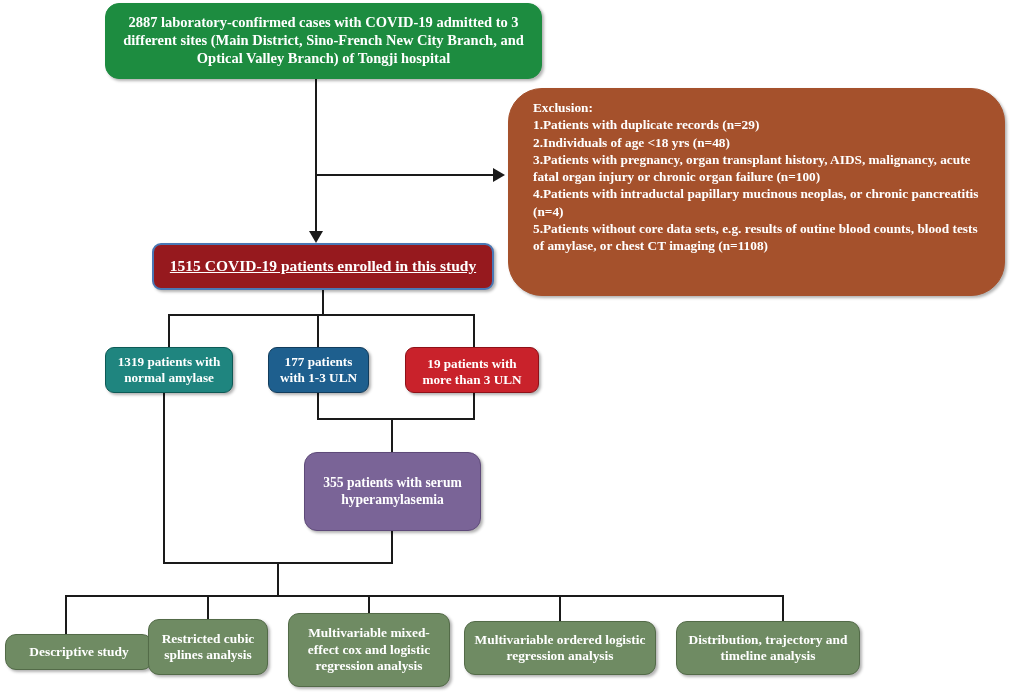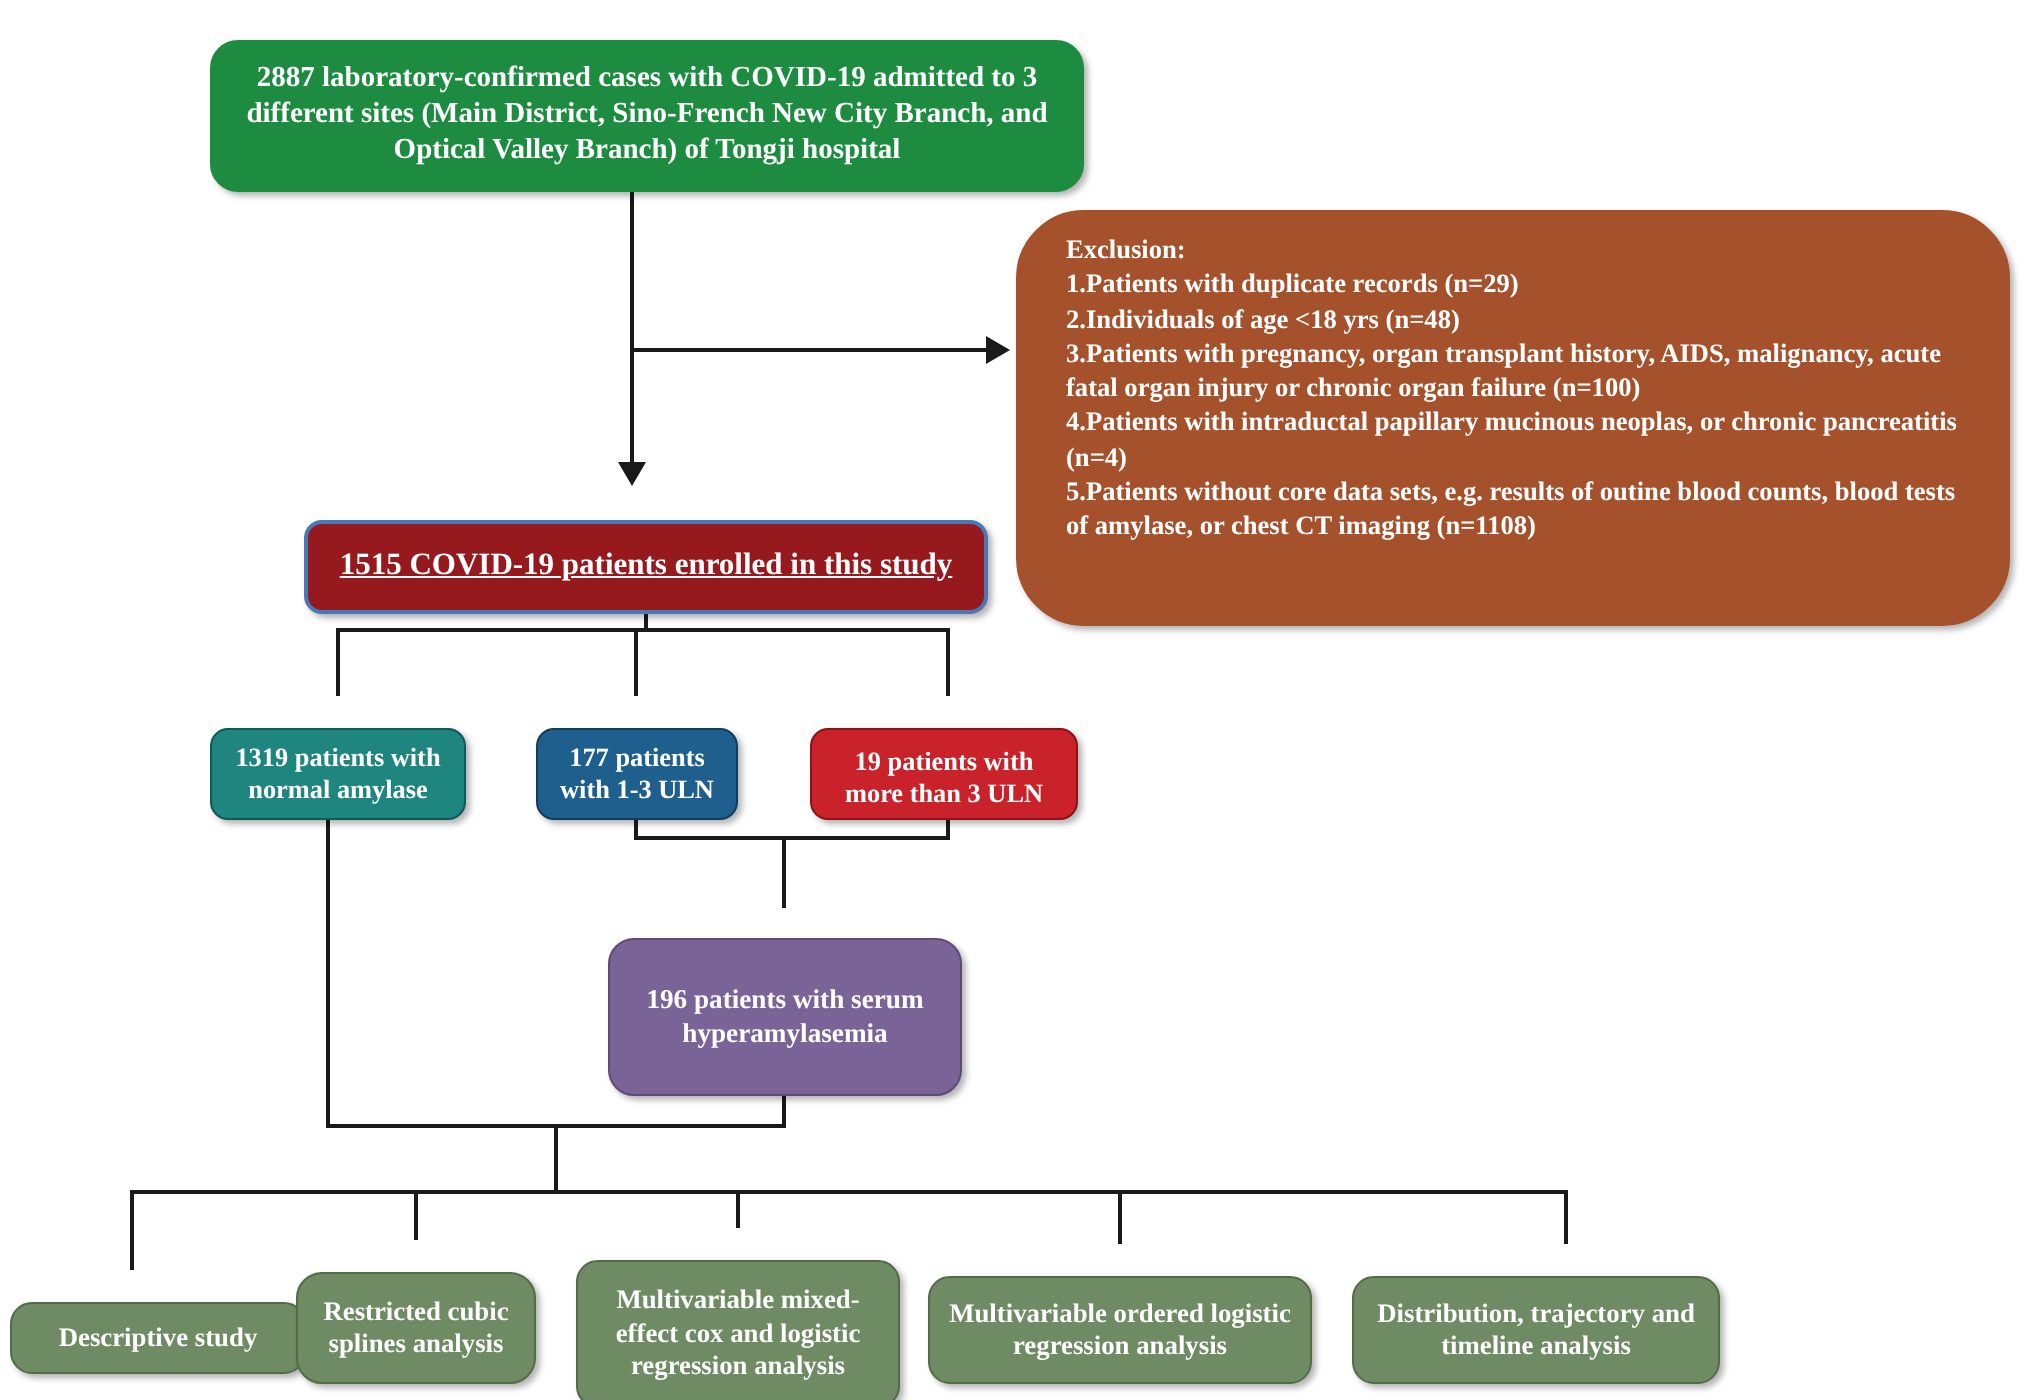--- a/index.html
+++ b/index.html
@@ -22,21 +22,20 @@
     align-items: center;
     justify-content: center;
     text-align: center;
     color: #ffffff;
     font-weight: bold;
     line-height: 1.22;
     border-radius: 12px;
     box-shadow: 2px 2px 3px rgba(0,0,0,0.30);
     z-index: 3;
     padding: 4px 8px;
-    margin-top: 17px;
   }
   .box-text { display: block; width: 100%; }
 
   
   #box-cohort {
     left: 105px; top: 3px; width: 437px; height: 76px;
     background: #1d8c40;
     border: 1px solid #1d8c40;
     border-radius: 14px;
     font-size: 14.5px;
@@ -101,21 +100,21 @@
   }
 
   
   .analysis {
     background: #6f8b63;
     border: 1px solid #536b48;
     border-radius: 11px;
     font-size: 13.4px;
   }
   #box-descriptive  { left: 5px;   top: 634px; width: 148px; height: 36px; }
-  #box-splines      { left: 148px; top: 619px; width: 120px; height: 56px; border-radius: 13px; }
+  #box-splines      { left: 148px; top: 619px; width: 120px; height: 56px; }
   #box-mixedcox     { left: 288px; top: 613px; width: 162px; height: 74px; }
   #box-ordered      { left: 464px; top: 621px; width: 192px; height: 54px; }
   #box-distribution { left: 676px; top: 621px; width: 184px; height: 54px; }
 
   
   .line {
     position: absolute;
     background: #1a1a1a;
     z-index: 1;
   }
@@ -201,21 +200,21 @@
 
   <div class="box" id="box-uln13">
     <span class="box-text">177 patients with 1-3 ULN</span>
   </div>
 
   <div class="box" id="box-uln3plus">
     <span class="box-text">19 patients with more than 3 ULN</span>
   </div>
 
   <div class="box" id="box-hyper">
-    <span class="box-text">196 patients with serum hyperamylasemia</span>
+    <span class="box-text">355 patients with serum hyperamylasemia</span>
   </div>
 
   <div class="box analysis" id="box-descriptive">
     <span class="box-text">Descriptive study</span>
   </div>
 
   <div class="box analysis" id="box-splines">
     <span class="box-text">Restricted cubic splines analysis</span>
   </div>
 

